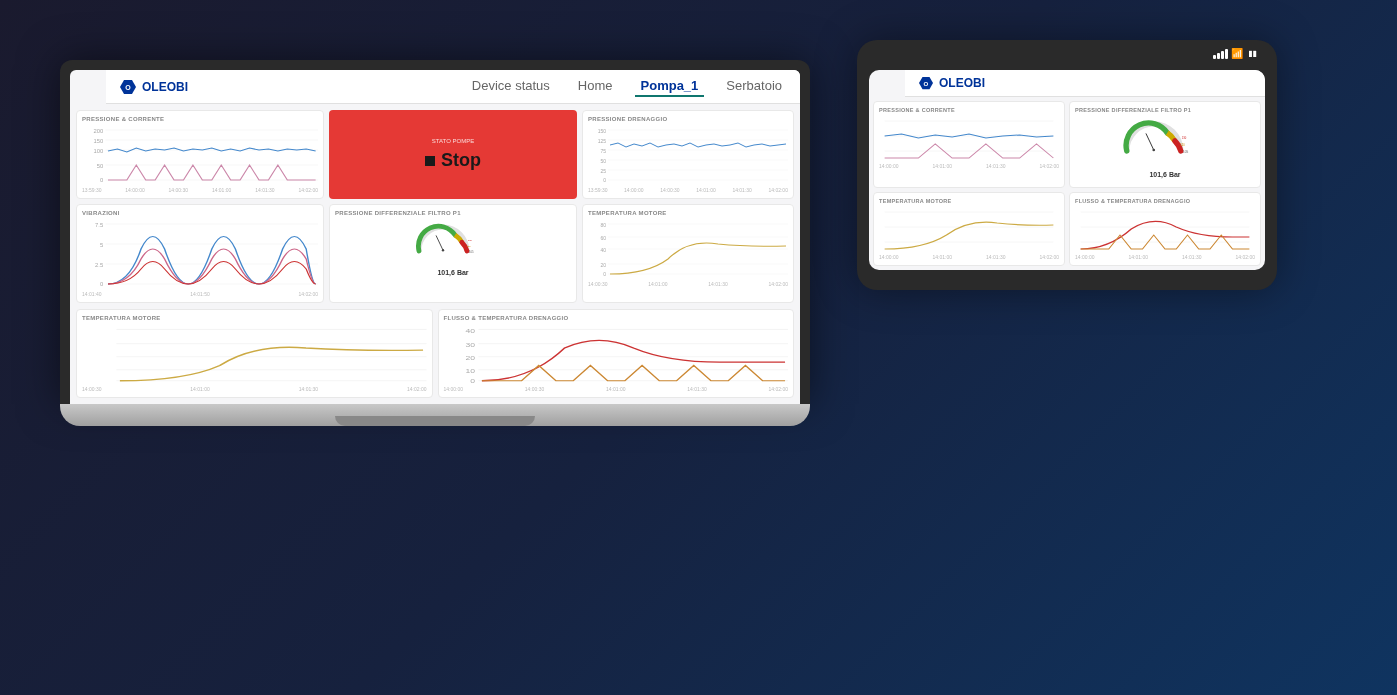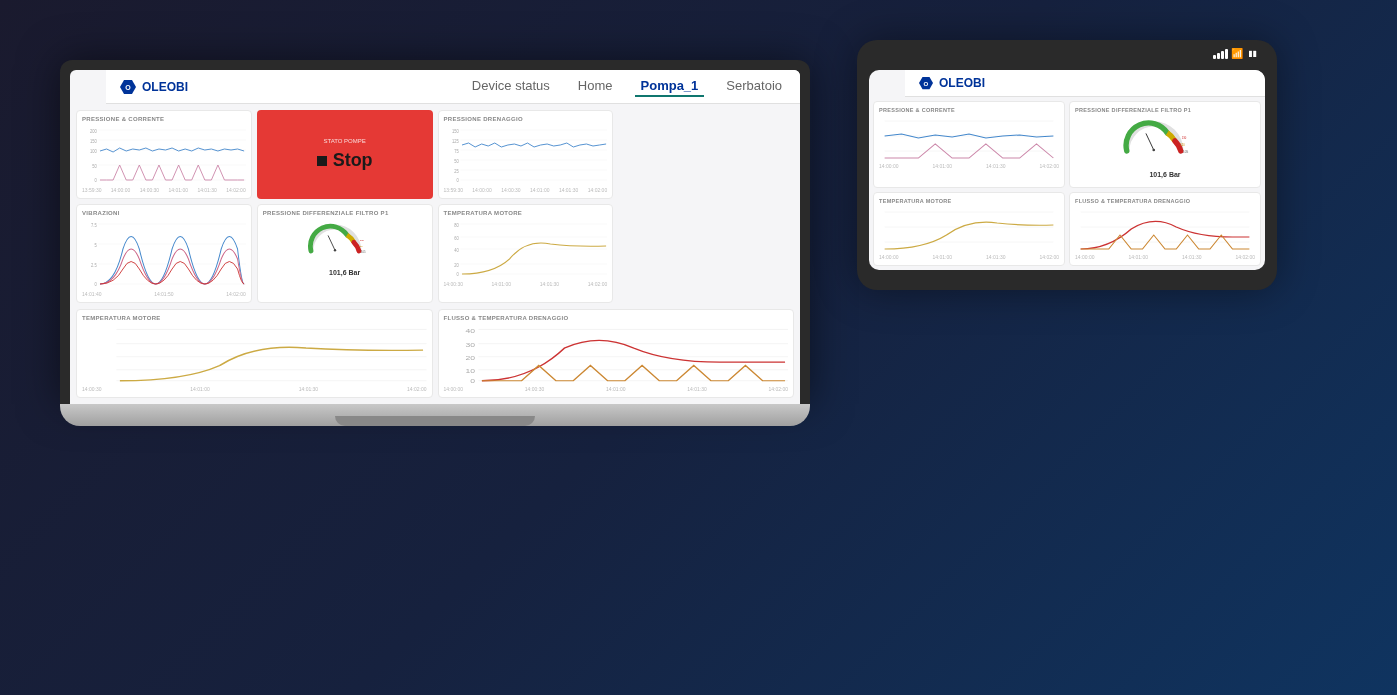--- a/index.html
+++ b/index.html
@@ -234,21 +234,21 @@
     
     .tablet .panel-title { font-size: 5.5px; }
     .tablet .chart-area { height: 50px; }
 
     
     .vibr-chart { height: 70px; }
 
     
     .laptop-grid {
       display: grid;
-      grid-template-columns: 1fr 1fr 1fr 1fr;
+      grid-template-columns: 1fr 1fr;
       grid-template-rows: auto auto;
       gap: 5px;
       padding: 6px;
     }
 
     .laptop-grid .panel { }
 
     .row2 {
       grid-row: 2;
     }

